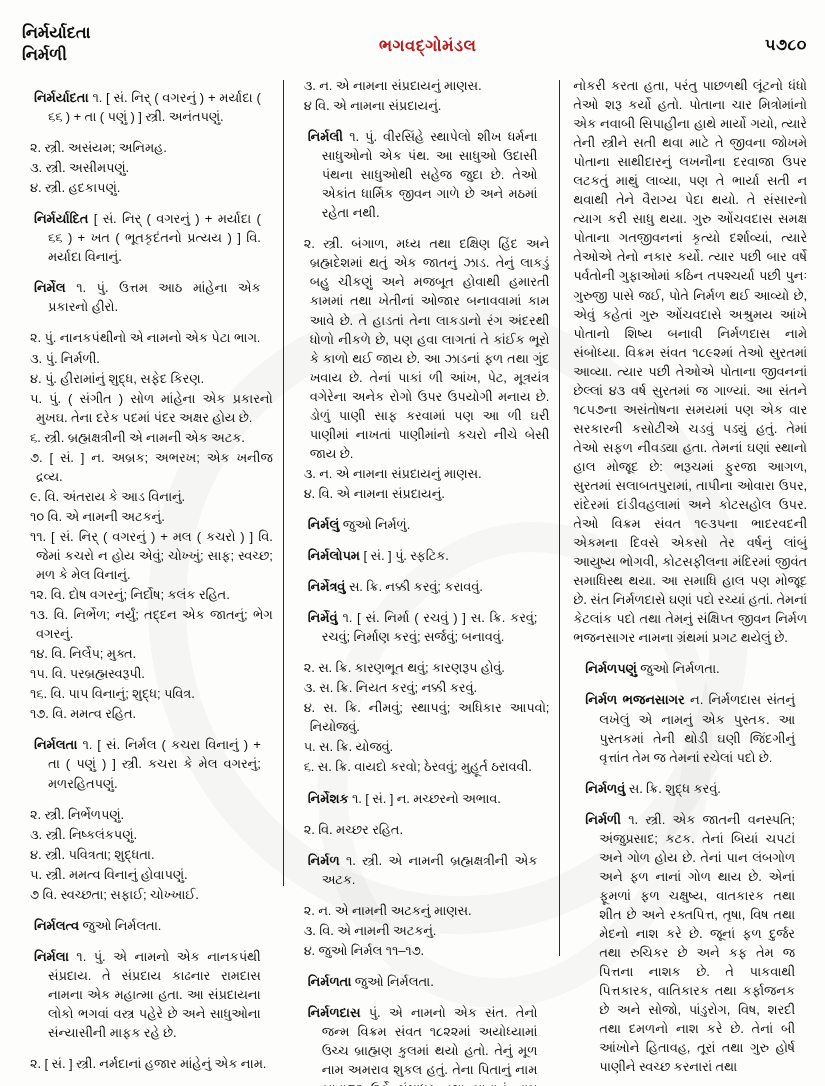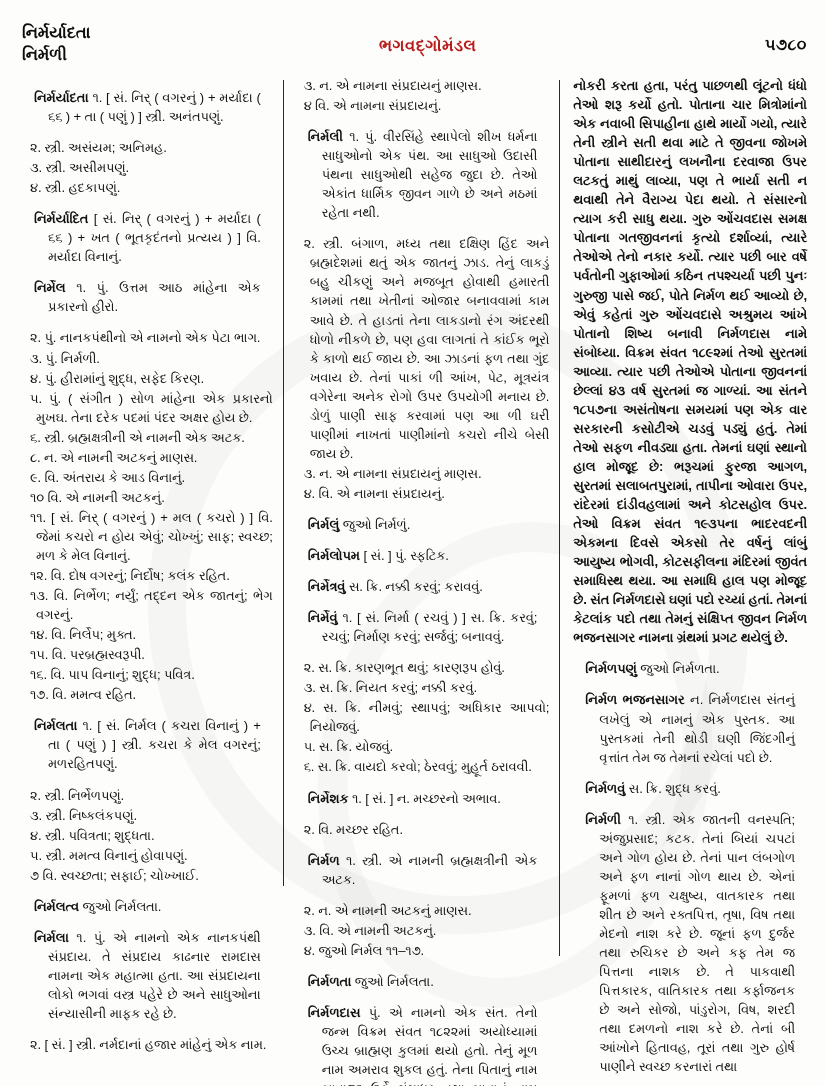--- a/index.html
+++ b/index.html
@@ -119,21 +119,20 @@
   }
   .para {
     padding-left: 14px;
     text-indent: -14px;
     margin: 12px;
   }
   .flow {
     padding-left: 0;
     text-indent: 0;
     margin: 0;
-    font-weight: bold;
   }
   .just { text-align: justify; text-justify: inter-word; }
 </style>
 </head>
 <body>
 
 <div class="page">
 
   <div class="watermark"></div>
   <div class="watermark2"></div>
@@ -153,21 +152,21 @@
         <div class="entry sense">૨. સ્ત્રી. અસંયમ; અનિમહ.</div>
         <div class="entry sense">૩. સ્ત્રી. અસીમપણું.</div>
         <div class="entry sense">૪. સ્ત્રી. હદકાપણું.</div>
         <div class="entry para"><span class="hw">નિર્મર્યાદિત</span><span> [ સં. નિર્ ( વગરનું ) + મર્યાદા ( ૬૬ ) + ખત ( ભૂતકૃદંતનો પ્રત્યય ) ] વિ. મર્યાદા વિનાનું.</span></div>
         <div class="entry para"><span class="hw">નિર્મેલ</span><span> ૧. પું. ઉત્તમ આઠ માંહેના એક પ્રકારનો હીરો.</span></div>
         <div class="entry sense">૨. પું. નાનકપંથીનો એ નામનો એક પેટા ભાગ.</div>
         <div class="entry sense">૩. પું. નિર્મળી.</div>
         <div class="entry sense">૪. પું. હીરામાંનું શુદ્ધ, સફેદ કિરણ.</div>
         <div class="entry sense">૫. પું. ( સંગીત ) સોળ માંહેના એક પ્રકારનો મુખઘ. તેના દરેક પદમાં પંદર અક્ષર હોય છે.</div>
         <div class="entry sense">૬. સ્ત્રી. બ્રહ્મક્ષત્રીની એ નામની એક અટક.</div>
-        <div class="entry sense">૮. ન. એ નામની અટકનું માણસ.</div>
+        <div class="entry sense">૭. [ સં. ] ન. અબ્રક; અભરખ; એક ખનીજ દ્રવ્ય.</div>
         <div class="entry sense">૯. વિ. અંતરાય કે આડ વિનાનું.</div>
         <div class="entry sense">૧૦ વિ. એ નામની અટકનું.</div>
         <div class="entry sense">૧૧. [ સં. નિર્ ( વગરનું ) + મલ ( કચરો ) ] વિ. જેમાં કચરો ન હોય એવું; ચોખ્ખું; સાફ; સ્વચ્છ; મળ કે મેલ વિનાનું.</div>
         <div class="entry sense">૧૨. વિ. દોષ વગરનું; નિર્દોષ; કલંક રહિત.</div>
         <div class="entry sense">૧૩. વિ. નિર્ભેળ; નર્યું; તદ્દન એક જાતનું; ભેગ વગરનું.</div>
         <div class="entry sense">૧૪. વિ. નિર્લેપ; મુક્ત.</div>
         <div class="entry sense">૧૫. વિ. પરબ્રહ્મસ્વરૂપી.</div>
         <div class="entry sense">૧૬. વિ. પાપ વિનાનું; શુદ્ધ; પવિત્ર.</div>
         <div class="entry sense">૧૭. વિ. મમત્વ રહિત.</div>
         <div class="entry para"><span class="hw">નિર્મલતા</span><span> ૧. [ સં. નિર્મલ ( કચરા વિનાનું ) + તા ( પણું ) ] સ્ત્રી. કચરા કે મેલ વગરનું; મળરહિતપણું.</span></div>

